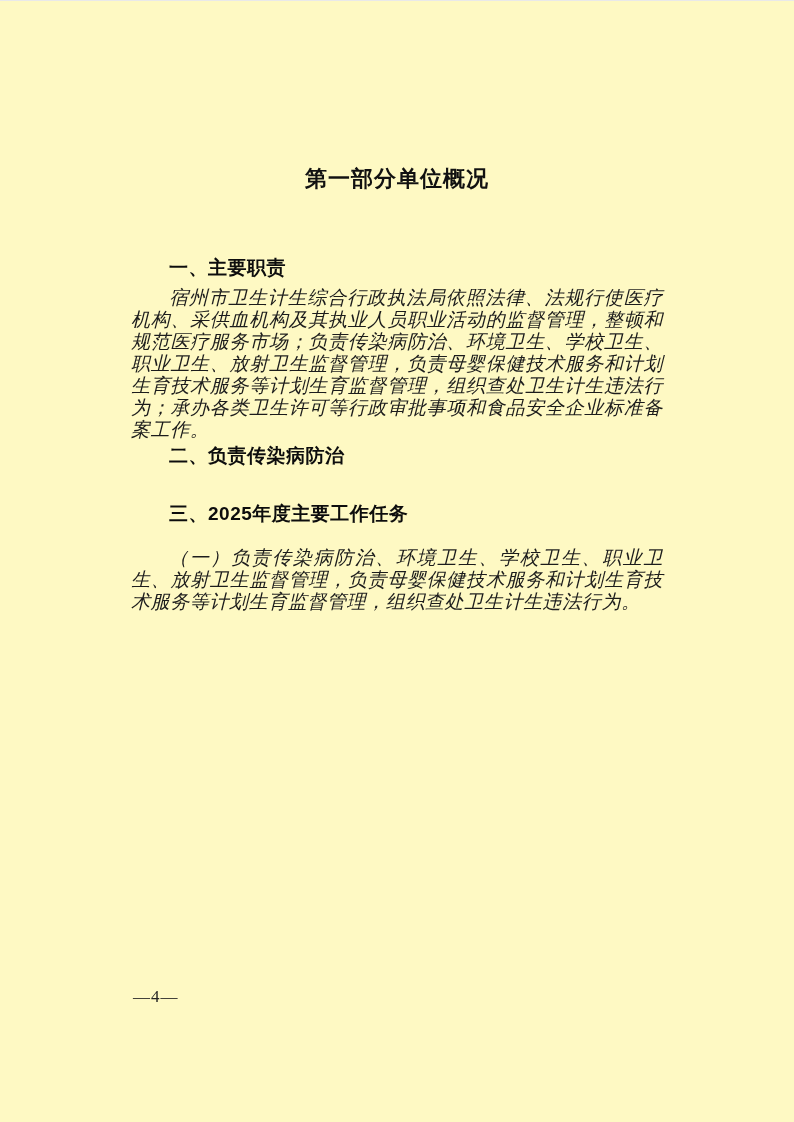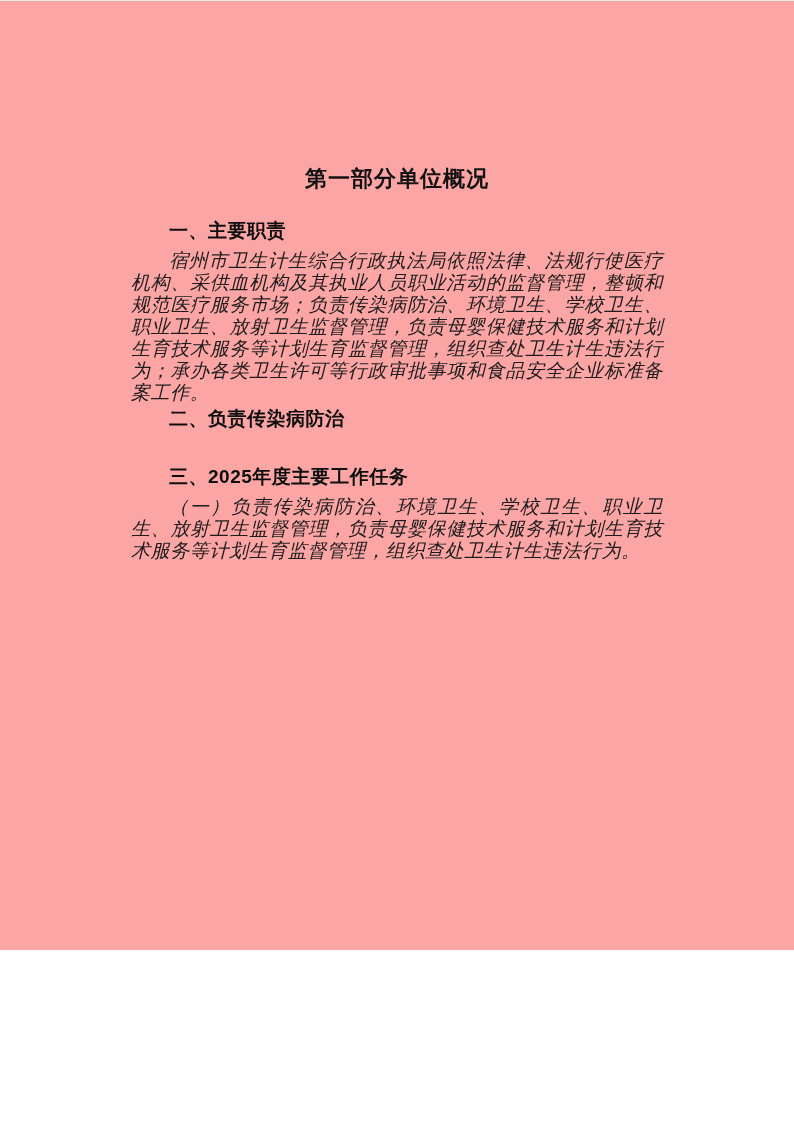--- a/index.html
+++ b/index.html
@@ -3,22 +3,22 @@
 <meta charset="utf-8">
 <style>
   html, body {
     margin: 0;
     padding: 0;
     background: #ffffff;
   }
   .page {
     position: relative;
     width: 794px;
-    height: 950px;
-    background: #fca5a5;
+    height: 1122px;
+    background: #fef9c3;
     overflow: hidden;
     border-top: 1px solid #e9e9e9;
     box-sizing: border-box;
   }
   .content {
     position: absolute;
     left: 131px;
     right: 131px;
     top: 0;
   }
@@ -46,26 +46,26 @@
     margin: 0;
     font-family: "Liberation Serif", serif;
     font-size: 19px;
     line-height: 22px;
     text-align: justify;
     text-indent: 2em;
     letter-spacing: 0.6px;
     color: #1c1c1c;
     font-style: italic;
   }
-  .sh1 { margin-top: 24px; }
+  .sh1 { margin-top: 61px; }
   .p1  { margin-top: 6px; }
   .sh2 { margin-top: 2px; }
   .p2  { margin-top: 6px; }
   .sh3 { margin-top: 32px; }
-  .p3  { margin-top: 6px; }
+  .p3  { margin-top: 20px; }
   .p4  { margin-top: 14px; }
   .page-number {
     position: absolute;
     left: 133px;
     top: 986px;
     font-family: "Liberation Serif", serif;
     font-size: 17px;
     letter-spacing: 1px;
     color: #222222;
   }

